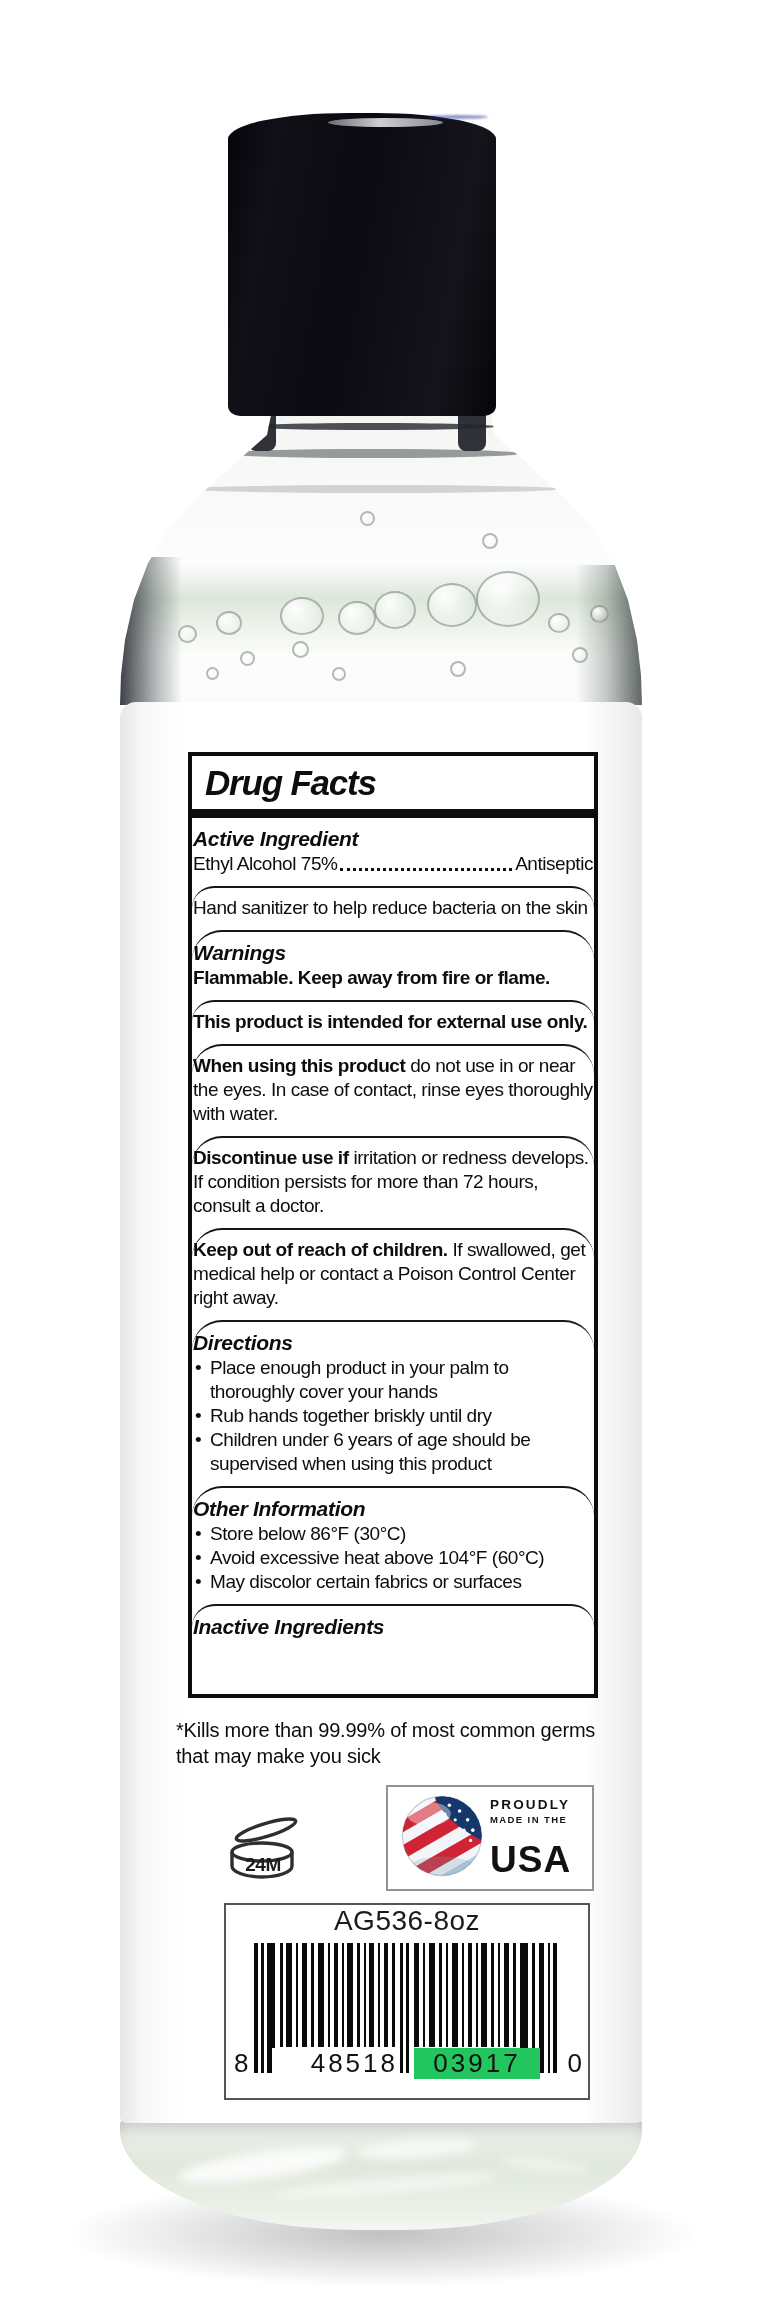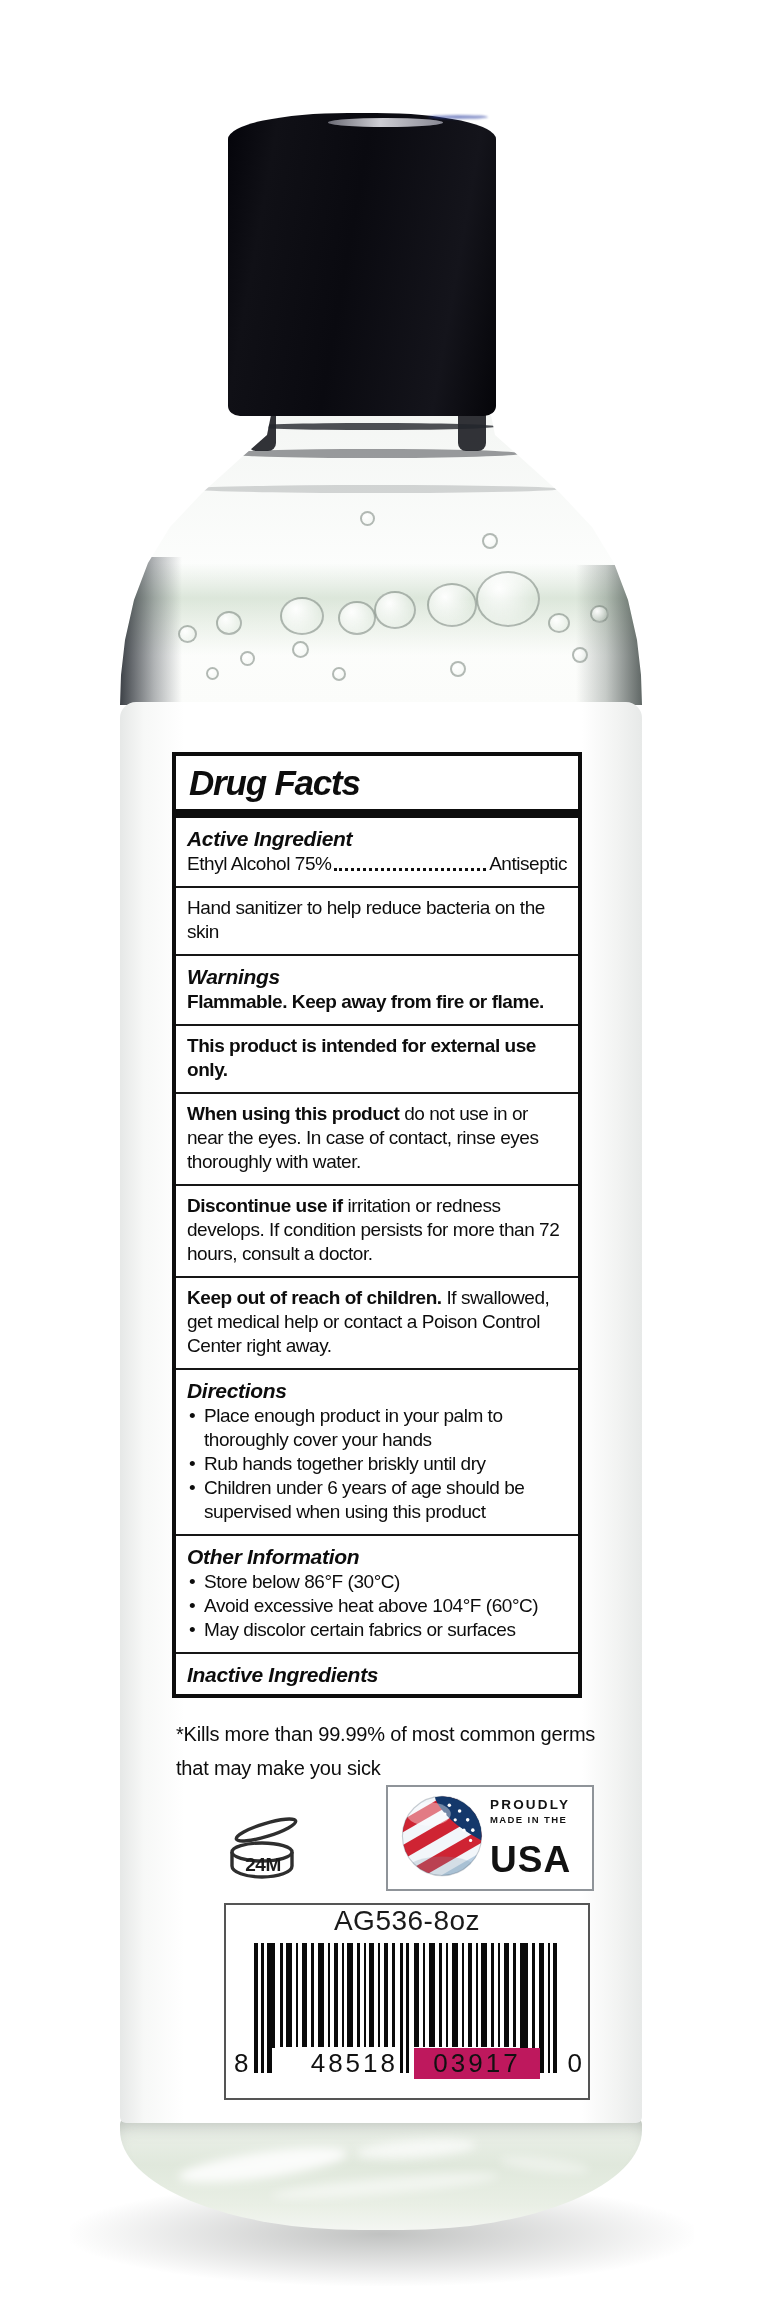--- a/index.html
+++ b/index.html
@@ -32,36 +32,36 @@
   .side-dark-r{left:456px;top:150px;width:66px;height:140px;
     background:linear-gradient(to left,rgba(30,40,38,.7),rgba(40,55,48,.25) 55%,rgba(0,0,0,0));}
   .bub{position:absolute;border:2px solid rgba(108,120,112,.5);border-radius:50%;
        background:radial-gradient(circle at 35% 30%,rgba(255,255,255,.95),rgba(225,236,226,.15) 70%);}
 
   
   .label{left:120px;top:702px;width:522px;height:1421px;border-radius:16px 16px 6px 6px;
     background:linear-gradient(to right,#e6e8e7 0px,#f7f8f7 24px,#ffffff 64px,#ffffff 462px,#f2f3f2 498px,#e7e9e8 522px);}
 
   
-  .dfbox{left:52px;top:50px;width:410px;height:946px;border:4px solid #0d0d0d;background:#fff;
+  .dfbox{left:68px;top:50px;width:410px;height:946px;border:4px solid #0d0d0d;background:#fff;
          box-sizing:border-box;overflow:hidden;}
   .df-title{padding:9px 13px 7px;font-size:35px;font-weight:bold;font-style:italic;
             letter-spacing:-1.2px;line-height:1.05;}
   .df-bar{height:9px;background:#0d0d0d;}
-  .sec{padding:8px 11px 10px;border-top:2px solid #161616;}
+  .sec{padding:8px 1px 10px;border-top:2px solid #161616;border-radius:30px;}
   .sec.first{border-top:none;}
   .h{font-size:21px;font-weight:bold;font-style:italic;letter-spacing:-0.3px;line-height:26px;}
   .t{font-size:19px;line-height:24px;letter-spacing:-0.45px;}
   .b{font-weight:bold;}
   .ai-row{display:flex;align-items:flex-end;}
   .leader{flex:1;border-bottom:3px dotted #111;margin:0 3px 5px;}
   .bul{position:relative;padding-left:17px;}
   .bul::before{content:"\2022";position:absolute;left:2px;top:0;}
 
-  .footnote{left:56px;top:1015px;width:424px;font-size:20px;line-height:34px;letter-spacing:-0.2px;}
+  .footnote{left:56px;top:1015px;width:424px;font-size:20px;line-height:26px;letter-spacing:-0.2px;}
 
   
   .jar{left:98px;top:1112px;width:88px;height:72px;}
   .jar-label{position:absolute;left:14px;top:40px;width:62px;text-align:center;
              font-size:19px;font-weight:bold;letter-spacing:-0.5px;color:#1c1c1c;}
 
   
   .usa{left:266px;top:1083px;width:208px;height:106px;border:2px solid #8f9499;background:#fff;
        box-sizing:border-box;display:flex;align-items:center;}
   .usa-text{margin-left:4px;line-height:1;color:#121212;}
@@ -293,20 +293,20 @@
               <rect x="259" y="0" width="3" height="104"></rect>
             <rect x="266" y="0" width="8" height="130"></rect>
             <rect x="278" y="0" width="3" height="130"></rect>
               <rect x="285" y="0" width="5" height="130"></rect>
             <rect x="294" y="0" width="2" height="130"></rect>
               <rect x="299" y="0" width="4" height="130"></rect>
           </g>
         </svg>
         <span class="bc-num bc-left">8</span>
         <span class="bc-num bc-g1" style="background:#fff;">48518</span>
-        <span class="bc-num bc-g2" style="background:#be185d;">03917</span>
+        <span class="bc-num bc-g2" style="background:#22c55e;">03917</span>
         <span class="bc-num bc-right">0</span>
       </div>
     </div>
 
   </div>
 
 </div>
 
 </body></html>

